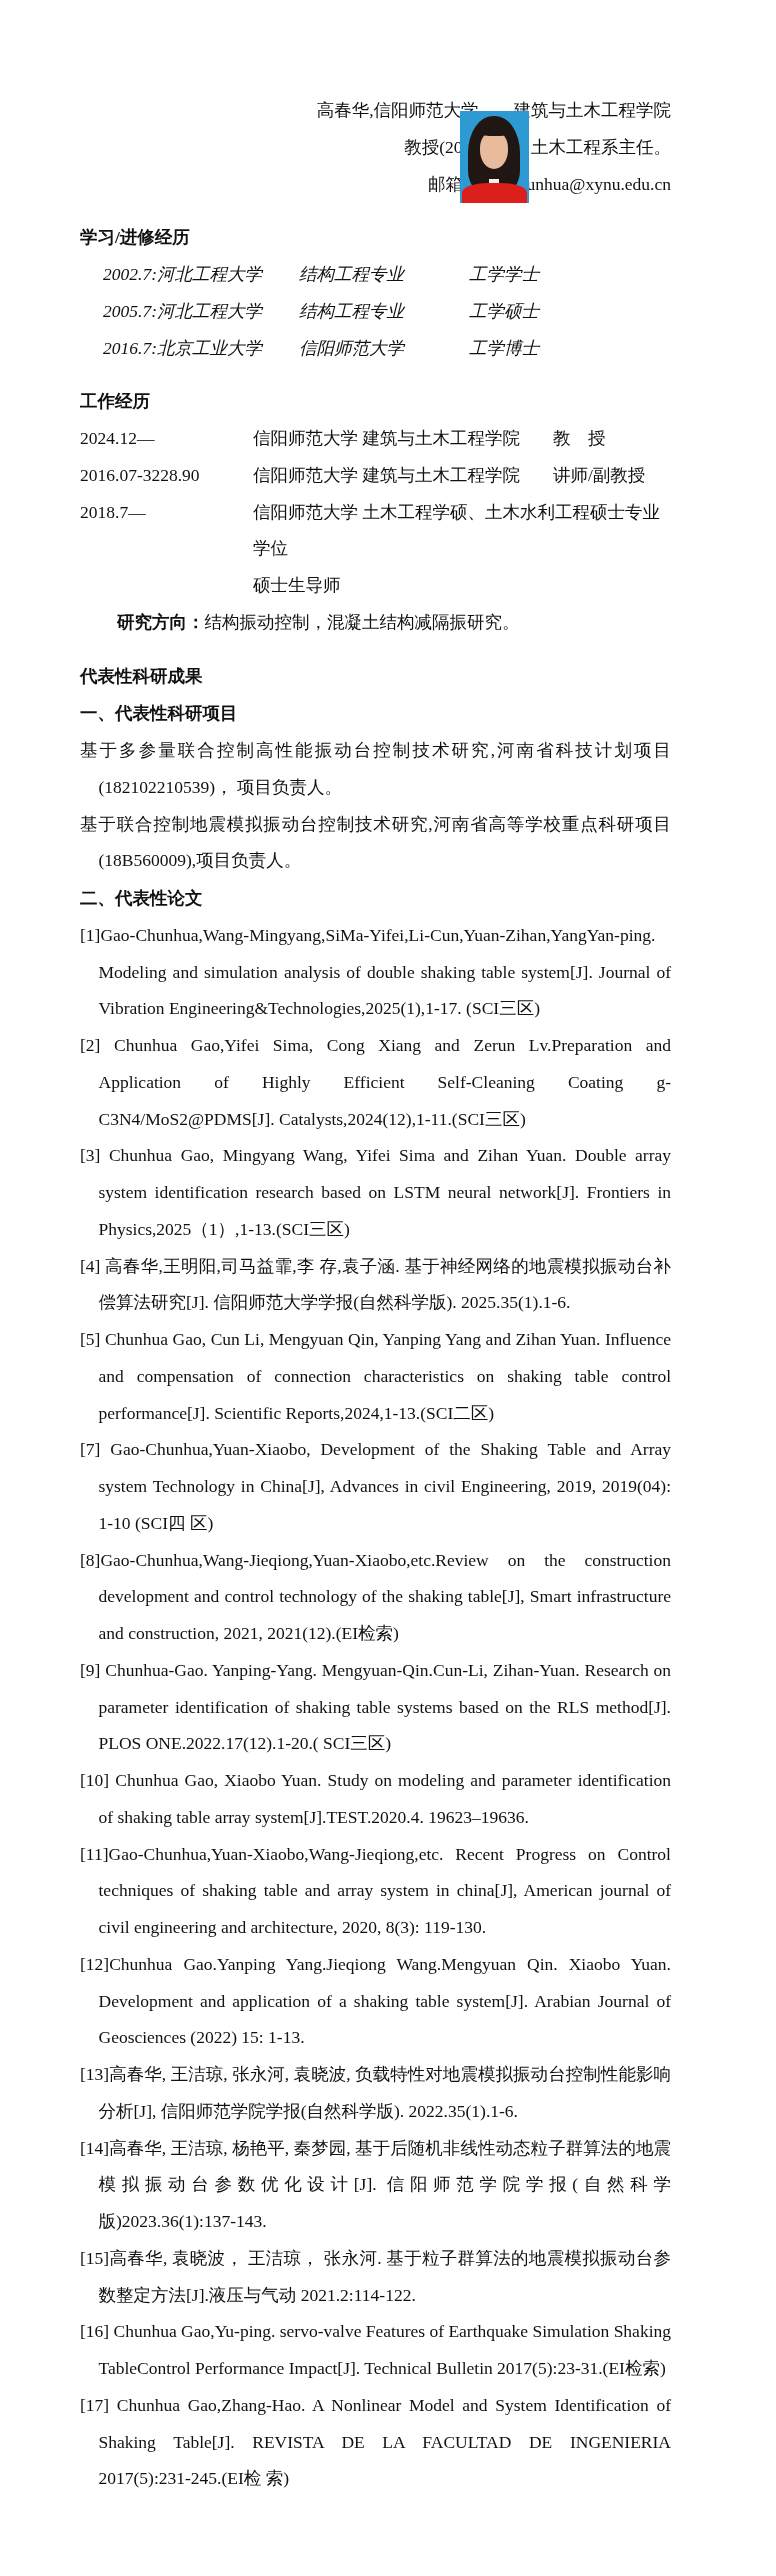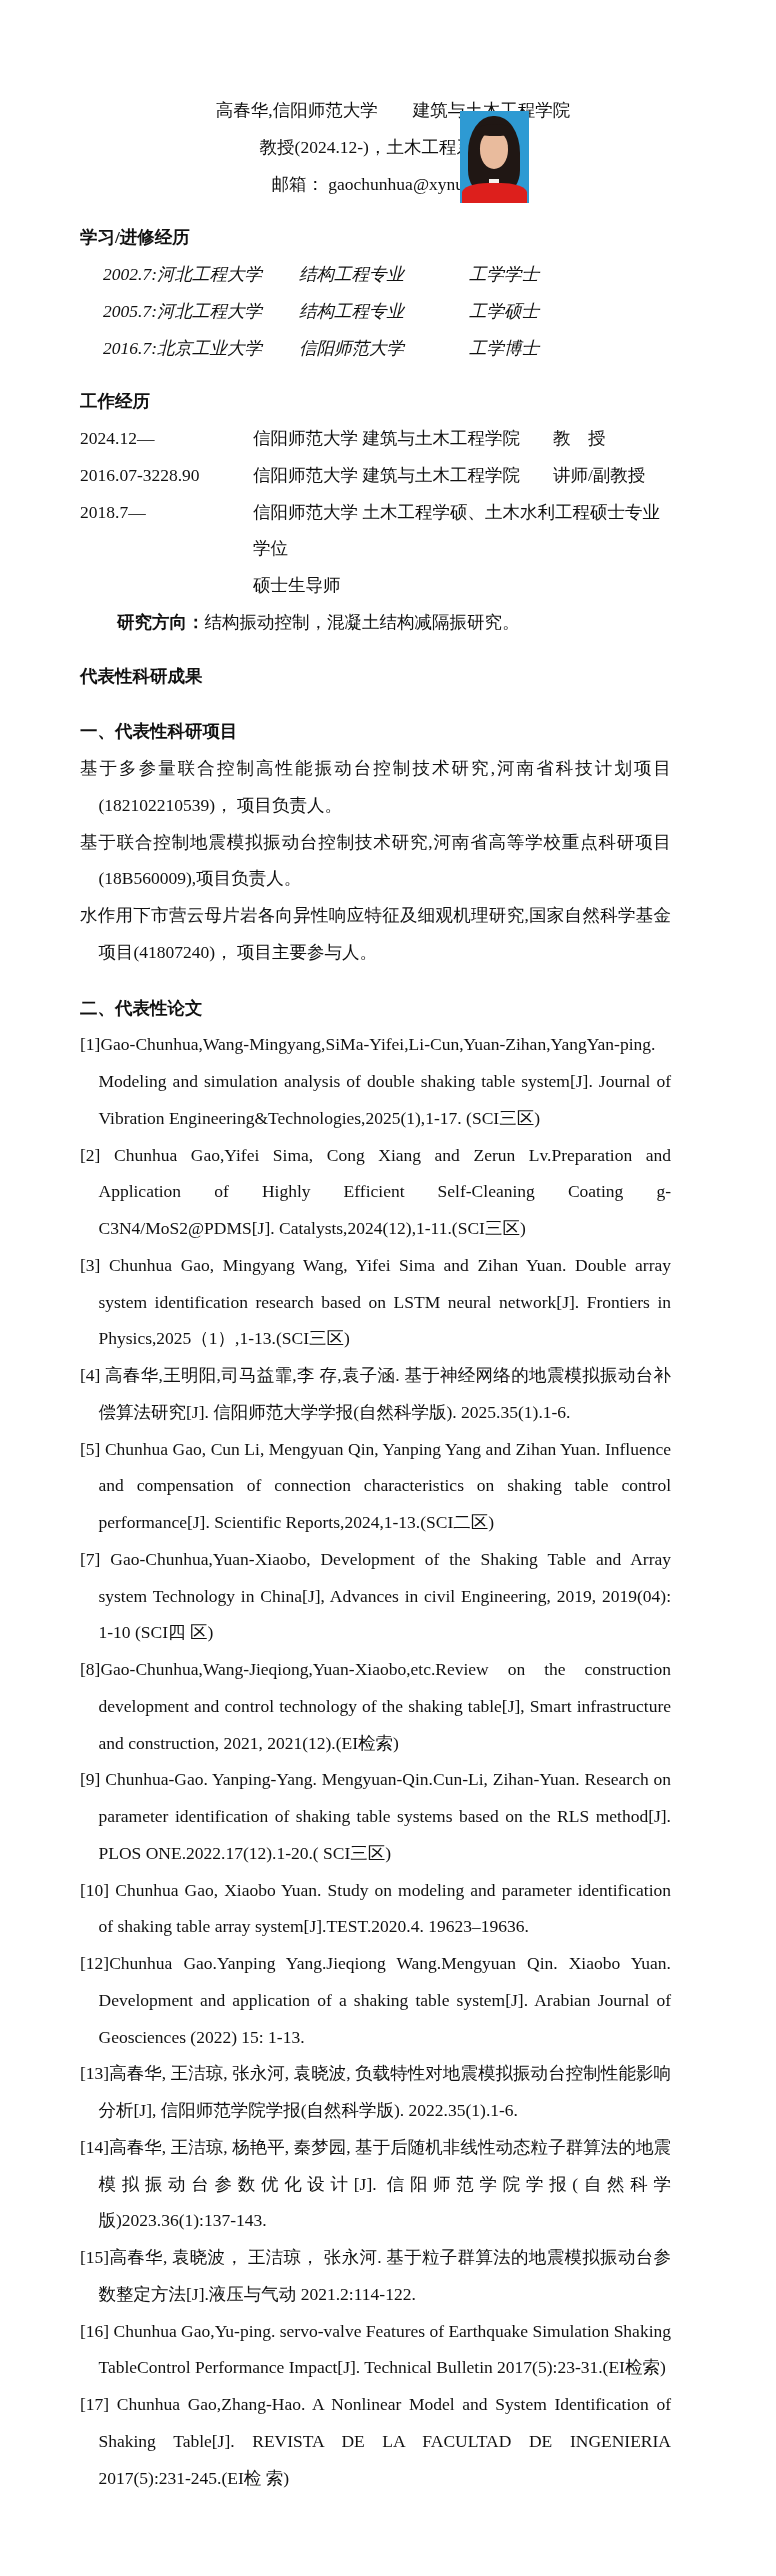--- a/index.html
+++ b/index.html
@@ -10,23 +10,23 @@
     margin: 0 auto;
     background: #ffffff;
     color: #111111;
     font-family: "Liberation Serif", "DejaVu Serif", serif;
     font-size: 17.5px;
     line-height: 2.1;
     box-sizing: border-box;
     padding: 92px 106px 62px 80px;
   }
   p { margin: 0; }
-  .hdr-line { text-align: center; margin-left: 35px; }
+  .hdr-line { text-align: right; margin-left: 35px; }
   .heading { font-weight: bold; margin-top: 17px; }
-  .subheading { font-weight: bold; margin-top: 19px; }
+  .subheading { font-weight: bold; margin-top: 1px; }
   .edu-row { display: flex; padding-left: 23px; font-style: italic; }
   .edu-date { width: 196px; }
   .edu-major { width: 170px; }
   .edu-degree { flex: 1; }
   .work-row { display: flex; }
   .work-date { width: 173px; flex-shrink: 0; }
   .work-org { flex: 1; }
   .work-role { width: 118px; flex-shrink: 0; text-align: left; }
   .work-cont { padding-left: 173px; }
   .research-line .label { font-weight: bold; margin-left: 37px; }
@@ -114,32 +114,32 @@
   </div>
   <p class="work-cont">硕士生导师</p>
 
   <p class="research-line"><span class="label">研究方向：</span><span>结构振动控制，混凝土结构减隔振研究。</span></p>
 
   <p class="heading">代表性科研成果</p>
 
   <p class="subheading">一、代表性科研项目</p>
   <p class="item">基于多参量联合控制高性能振动台控制技术研究,河南省科技计划项目 (182102210539)， 项目负责人。</p>
   <p class="item">基于联合控制地震模拟振动台控制技术研究,河南省高等学校重点科研项目 (18B560009),项目负责人。</p>
-  <p class="item">水作用下市营云母片岩各向异性响应特征及细观机理研究,国家自然科学基金项目(41807240)， 项目主要参与人。</p>
 
   <p class="subheading">二、代表性论文</p>
   <p class="item">[1]Gao-Chunhua,Wang-Mingyang,SiMa-Yifei,Li-Cun,Yuan-Zihan,YangYan-ping. Modeling and simulation analysis of double shaking table system[J]. Journal of Vibration Engineering&amp;Technologies,2025(1),1-17. (SCI三区)</p>
   <p class="item">[2] Chunhua Gao,Yifei Sima, Cong Xiang and Zerun Lv.Preparation and Application of Highly Efficient Self-Cleaning Coating g-C3N4/MoS2@PDMS[J]. Catalysts,2024(12),1-11.(SCI三区)</p>
   <p class="item">[3] Chunhua Gao, Mingyang Wang, Yifei Sima and Zihan Yuan. Double array system identification research based on LSTM neural network[J]. Frontiers in Physics,2025（1）,1-13.(SCI三区)</p>
   <p class="item">[4] 高春华,王明阳,司马益霏,李 存,袁子涵. 基于神经网络的地震模拟振动台补偿算法研究[J]. 信阳师范大学学报(自然科学版). 2025.35(1).1-6.</p>
   <p class="item">[5] Chunhua Gao, Cun Li, Mengyuan Qin, Yanping Yang and Zihan Yuan. Influence and compensation of connection characteristics on shaking table control performance[J]. Scientific Reports,2024,1-13.(SCI二区)</p>
   <p class="item">[7] Gao-Chunhua,Yuan-Xiaobo, Development of the Shaking Table and Array system Technology in China[J], Advances in civil Engineering, 2019, 2019(04): 1-10 (SCI四 区)</p>
   <p class="item">[8]Gao-Chunhua,Wang-Jieqiong,Yuan-Xiaobo,etc.Review on the construction development and control technology of the shaking table[J], Smart infrastructure and construction, 2021, 2021(12).(EI检索)</p>
   <p class="item">[9] Chunhua-Gao. Yanping-Yang. Mengyuan-Qin.Cun-Li, Zihan-Yuan. Research on parameter identification of shaking table systems based on the RLS method[J]. PLOS ONE.2022.17(12).1-20.( SCI三区)</p>
   <p class="item">[10] Chunhua Gao, Xiaobo Yuan. Study on modeling and parameter identification of shaking table array system[J].TEST.2020.4. 19623–19636.</p>
+  <p class="item">[11]Gao-Chunhua,Yuan-Xiaobo,Wang-Jieqiong,etc. Recent Progress on Control techniques of shaking table and array system in china[J], American journal of civil engineering and architecture, 2020, 8(3): 119-130.</p>
   <p class="item">[12]Chunhua Gao.Yanping Yang.Jieqiong Wang.Mengyuan Qin. Xiaobo Yuan. Development and application of a shaking table system[J]. Arabian Journal of Geosciences (2022) 15: 1-13.</p>
   <p class="item">[13]高春华, 王洁琼, 张永河, 袁晓波, 负载特性对地震模拟振动台控制性能影响分析[J], 信阳师范学院学报(自然科学版). 2022.35(1).1-6.</p>
   <p class="item">[14]高春华, 王洁琼, 杨艳平, 秦梦园, 基于后随机非线性动态粒子群算法的地震模拟振动台参数优化设计[J]. 信阳师范学院学报(自然科学版)2023.36(1):137-143.</p>
   <p class="item">[15]高春华, 袁晓波， 王洁琼， 张永河. 基于粒子群算法的地震模拟振动台参数整定方法[J].液压与气动 2021.2:114-122.</p>
   <p class="item">[16] Chunhua Gao,Yu-ping. servo-valve Features of Earthquake Simulation Shaking TableControl Performance Impact[J]. Technical Bulletin 2017(5):23-31.(EI检索)</p>
   <p class="item">[17] Chunhua Gao,Zhang-Hao. A Nonlinear Model and System Identification of Shaking Table[J]. REVISTA DE LA FACULTAD DE INGENIERIA 2017(5):231-245.(EI检 索)</p>
 
 </div>
 
 

